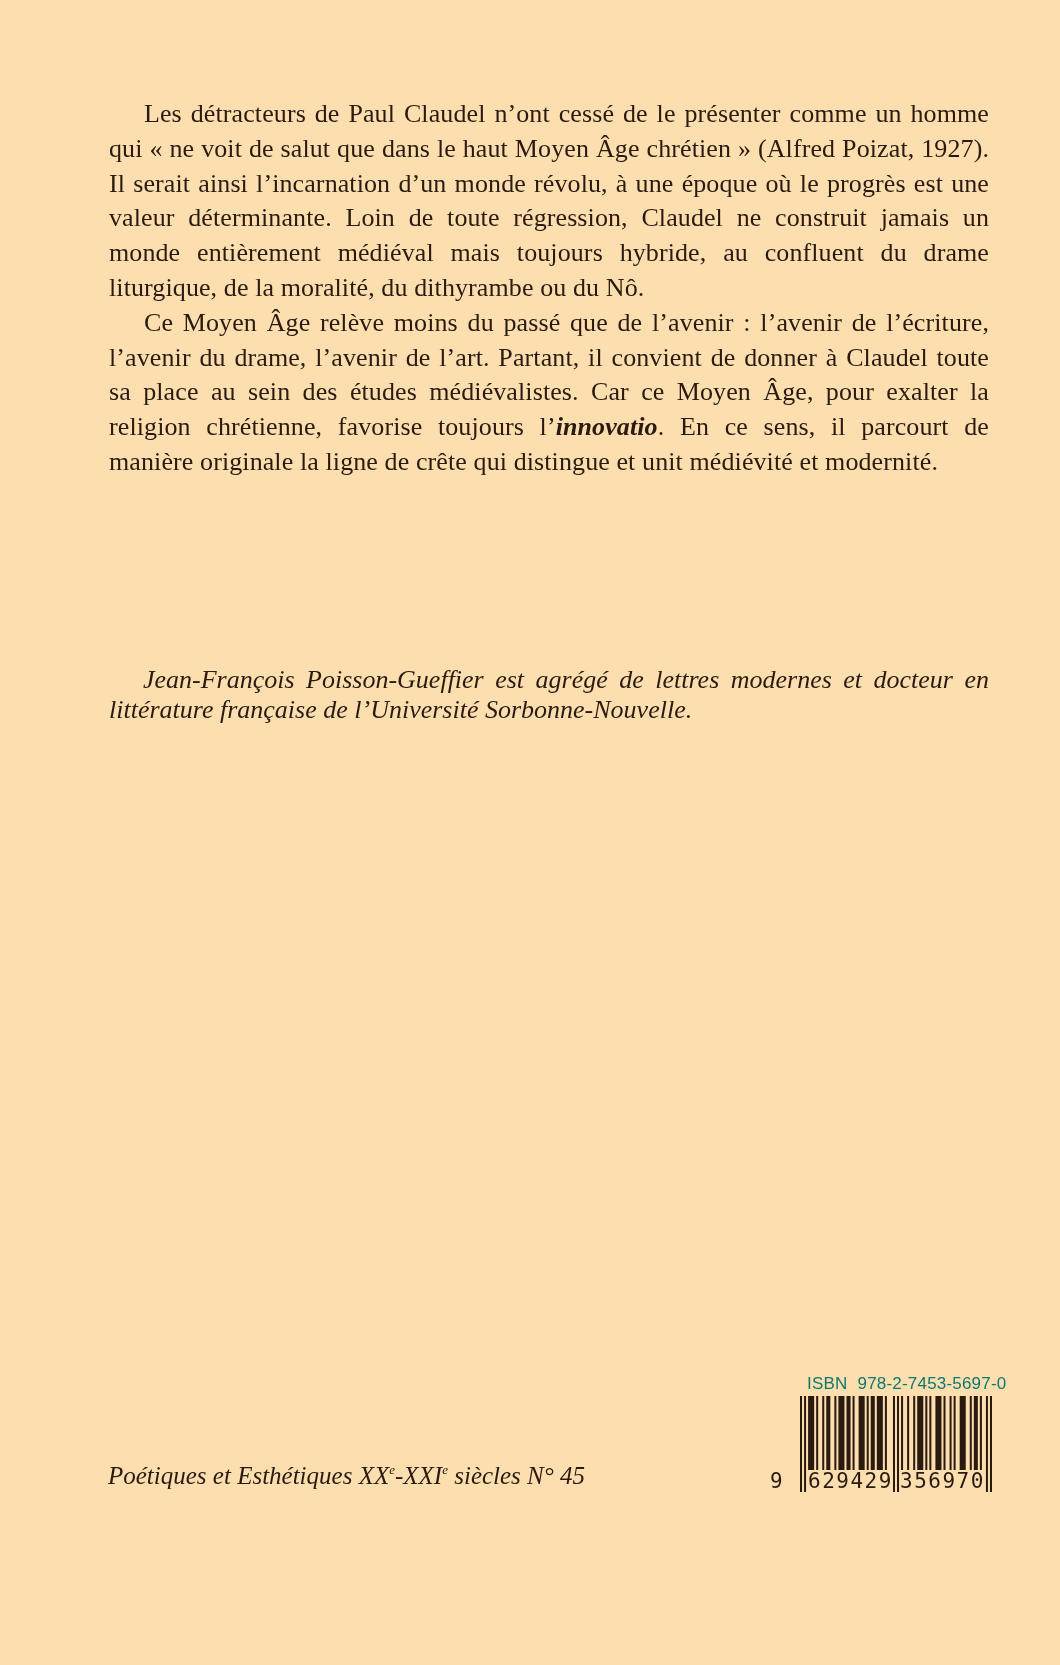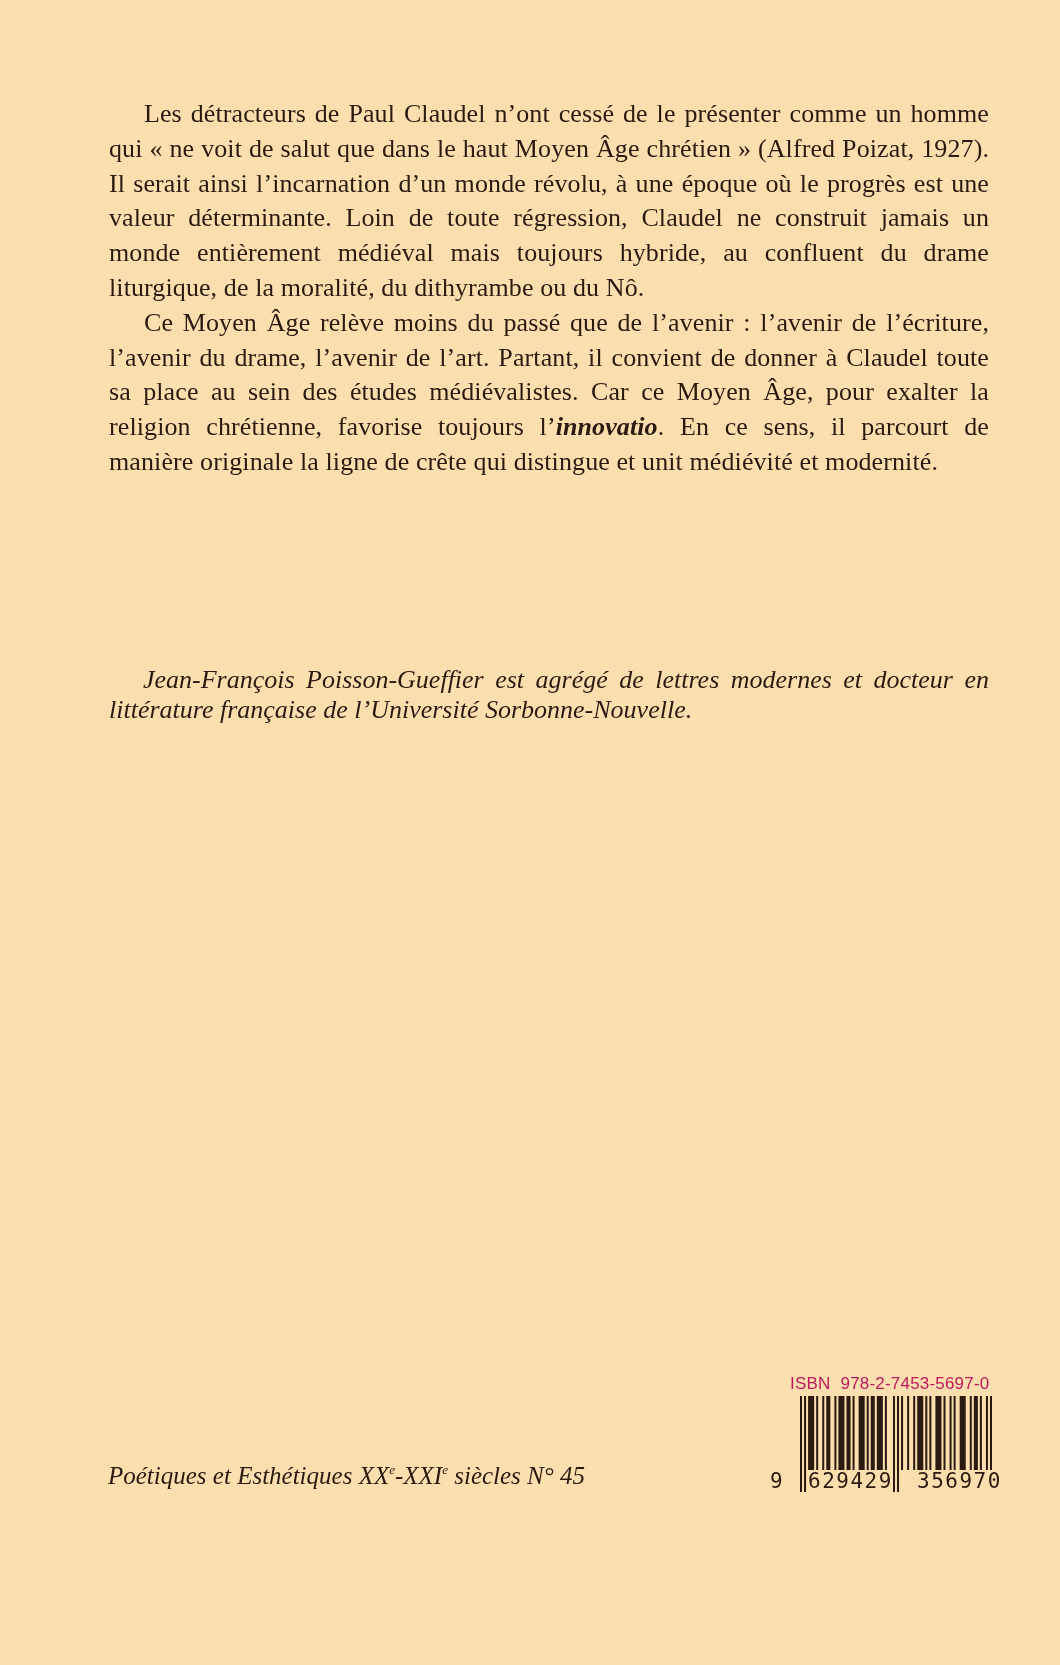--- a/index.html
+++ b/index.html
@@ -68,27 +68,27 @@
     }
     .isbn-block {
       position: absolute;
       left: 770px;
       top: 1374px;
       width: 225px;
       height: 122px;
     }
     .isbn-label {
       position: absolute;
-      left: 20px;
+      left: 37px;
       top: 0;
       font-family: "Liberation Sans", "DejaVu Sans", sans-serif;
       font-size: 17px;
       letter-spacing: 0.2px;
       white-space: nowrap;
-      color: #be185d;
+      color: #0f766e;
     }
     .isbn-label .isbn-prefix {
       margin-right: 10px;
     }
     .barcode {
       position: absolute;
       left: 30px;
       top: 22px;
       width: 192px;
       height: 96px;
@@ -101,21 +101,21 @@
       top: 96px;
       font-family: "DejaVu Sans Mono", "Liberation Mono", monospace;
       font-size: 21px;
       line-height: 22px;
       color: #2a1a10;
       background: #fddfaf;
       letter-spacing: 1.5px;
     }
     .bc-first { left: 0px; top: 96px; background: transparent; }
     .bc-left  { left: 38px; }
-    .bc-right { left: 130px; padding-left: 17px; }
+    .bc-right { left: 130px; }
   </style>
 </head>
 <body>
 
 <div class="cover-back">
 
   <div class="blurb">
     <p>Les détracteurs de Paul Claudel n’ont cessé de le présenter comme un homme qui « ne voit de salut que dans le haut Moyen Âge chrétien » (Alfred Poizat, 1927). Il serait ainsi l’incarnation d’un monde révolu, à une époque où le progrès est une valeur déterminante. Loin de toute régression, Claudel ne construit jamais un monde entièrement médiéval mais toujours hybride, au confluent du drame liturgique, de la moralité, du dithyrambe ou du Nô.</p>
     <p><span>Ce Moyen Âge relève moins du passé que de l’avenir : l’avenir de l’écriture, l’avenir du drame, l’avenir de l’art. Partant, il convient de donner à Claudel toute sa place au sein des études médiévalistes. Car ce Moyen Âge, pour exalter la religion chrétienne, favorise toujours l’</span><em>innovatio</em><span>. En ce sens, il parcourt de manière originale la ligne de crête qui distingue et unit médiévité et modernité.</span></p>
   </div>

